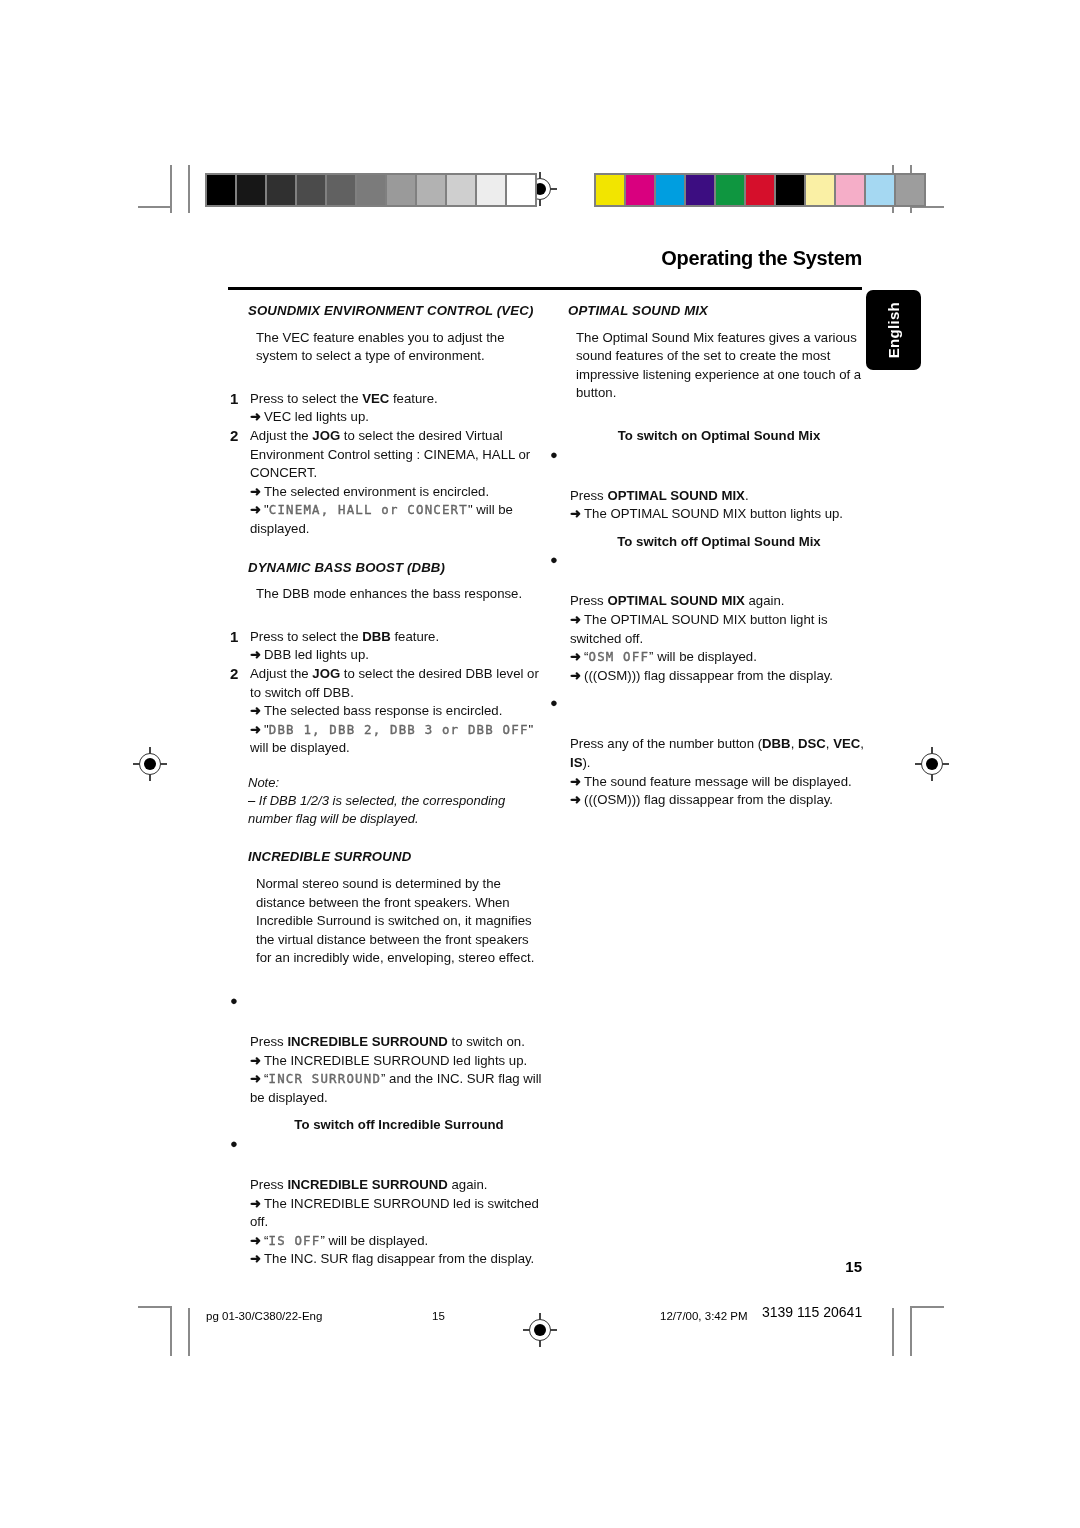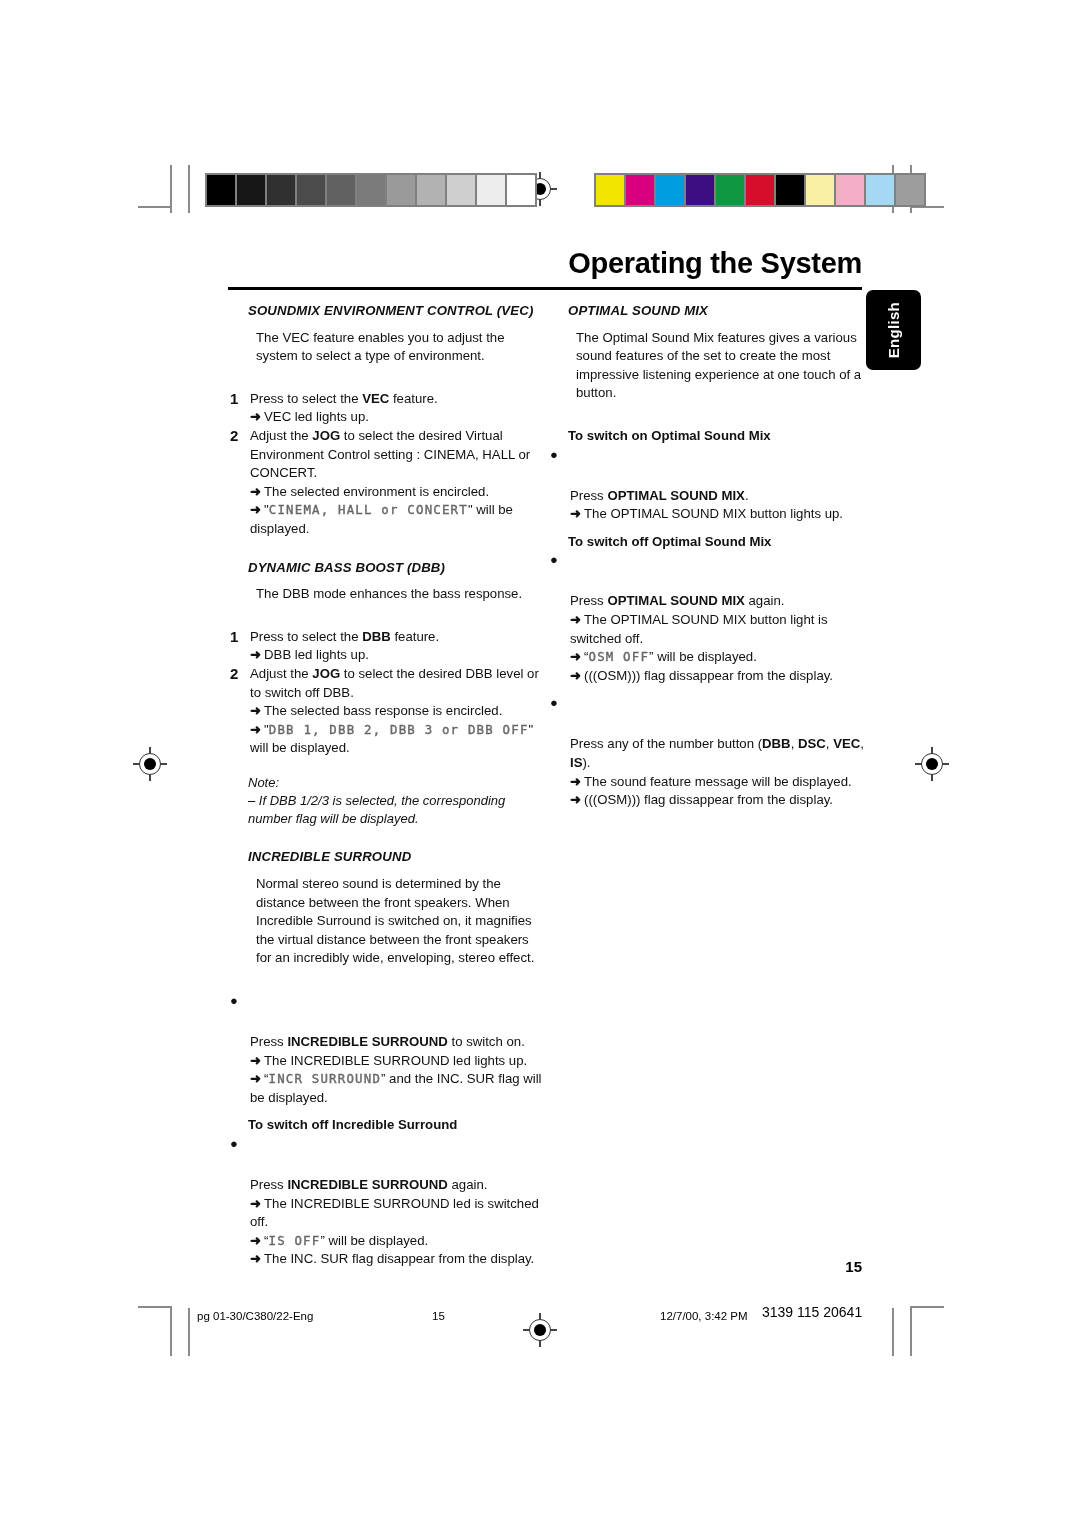--- a/index.html
+++ b/index.html
@@ -38,21 +38,21 @@
     letter-spacing:0.3px;
     writing-mode:vertical-rl;
     transform:rotate(180deg);
     font-family:"Liberation Sans", sans-serif;
   }
 
   
   .page-title {
     position:absolute;
     right:218px; top:247px;
-    font-size:29px; font-weight:bold;
+    font-size:20px; font-weight:bold;
     letter-spacing:-0.3px;
     font-family:"Liberation Sans", sans-serif;
   }
   .title-rule {
     position:absolute;
     left:228px; top:287px; width:634px; height:3px; background:#000;
   }
 
   .col {
     position:absolute;
@@ -69,20 +69,21 @@
     font-size:13.2px;
     font-weight:bold;
     font-style:italic;
     margin:0 0 1px 0;
     letter-spacing:0.15px;
   }
   h4.sub {
     font-size:13.2px;
     font-weight:bold;
     margin:0;
+    text-align:center;
   }
   p.body { margin:8px; }
   .gap-s { height:9px; }
   .gap-m { height:16px; }
   .gap-l { height:20px; }
 
   
   .step { display:flex; align-items:flex-start; }
   .step .num {
     font-size:15px; font-weight:bold;
@@ -118,21 +119,21 @@
 
   
   .pagenum {
     position:absolute; right:218px; top:1258px;
     font-size:15px; font-weight:bold;
   }
   .footer-row {
     position:absolute; left:0; top:1310px; width:1080px;
     font-size:11.5px;
   }
-  .footer-row .f-file { position:absolute; left:197px; top:0; white-space:nowrap; }
+  .footer-row .f-file { position:absolute; left:206px; top:0; white-space:nowrap; }
   .footer-row .f-pg   { position:absolute; left:432px; top:0; }
   .footer-row .f-date { position:absolute; left:660px; top:0; white-space:nowrap; }
   .footer-row .f-code { position:absolute; left:762px; top:-6px; font-size:14px; white-space:nowrap; }
 </style>
 </head>
 <body>
 
 <div>
   <div class="cm-line-v" style="left:170px; top:165px; height:48px;"></div>
   <div class="cm-line-v" style="left:188px; top:165px; height:48px;"></div>

